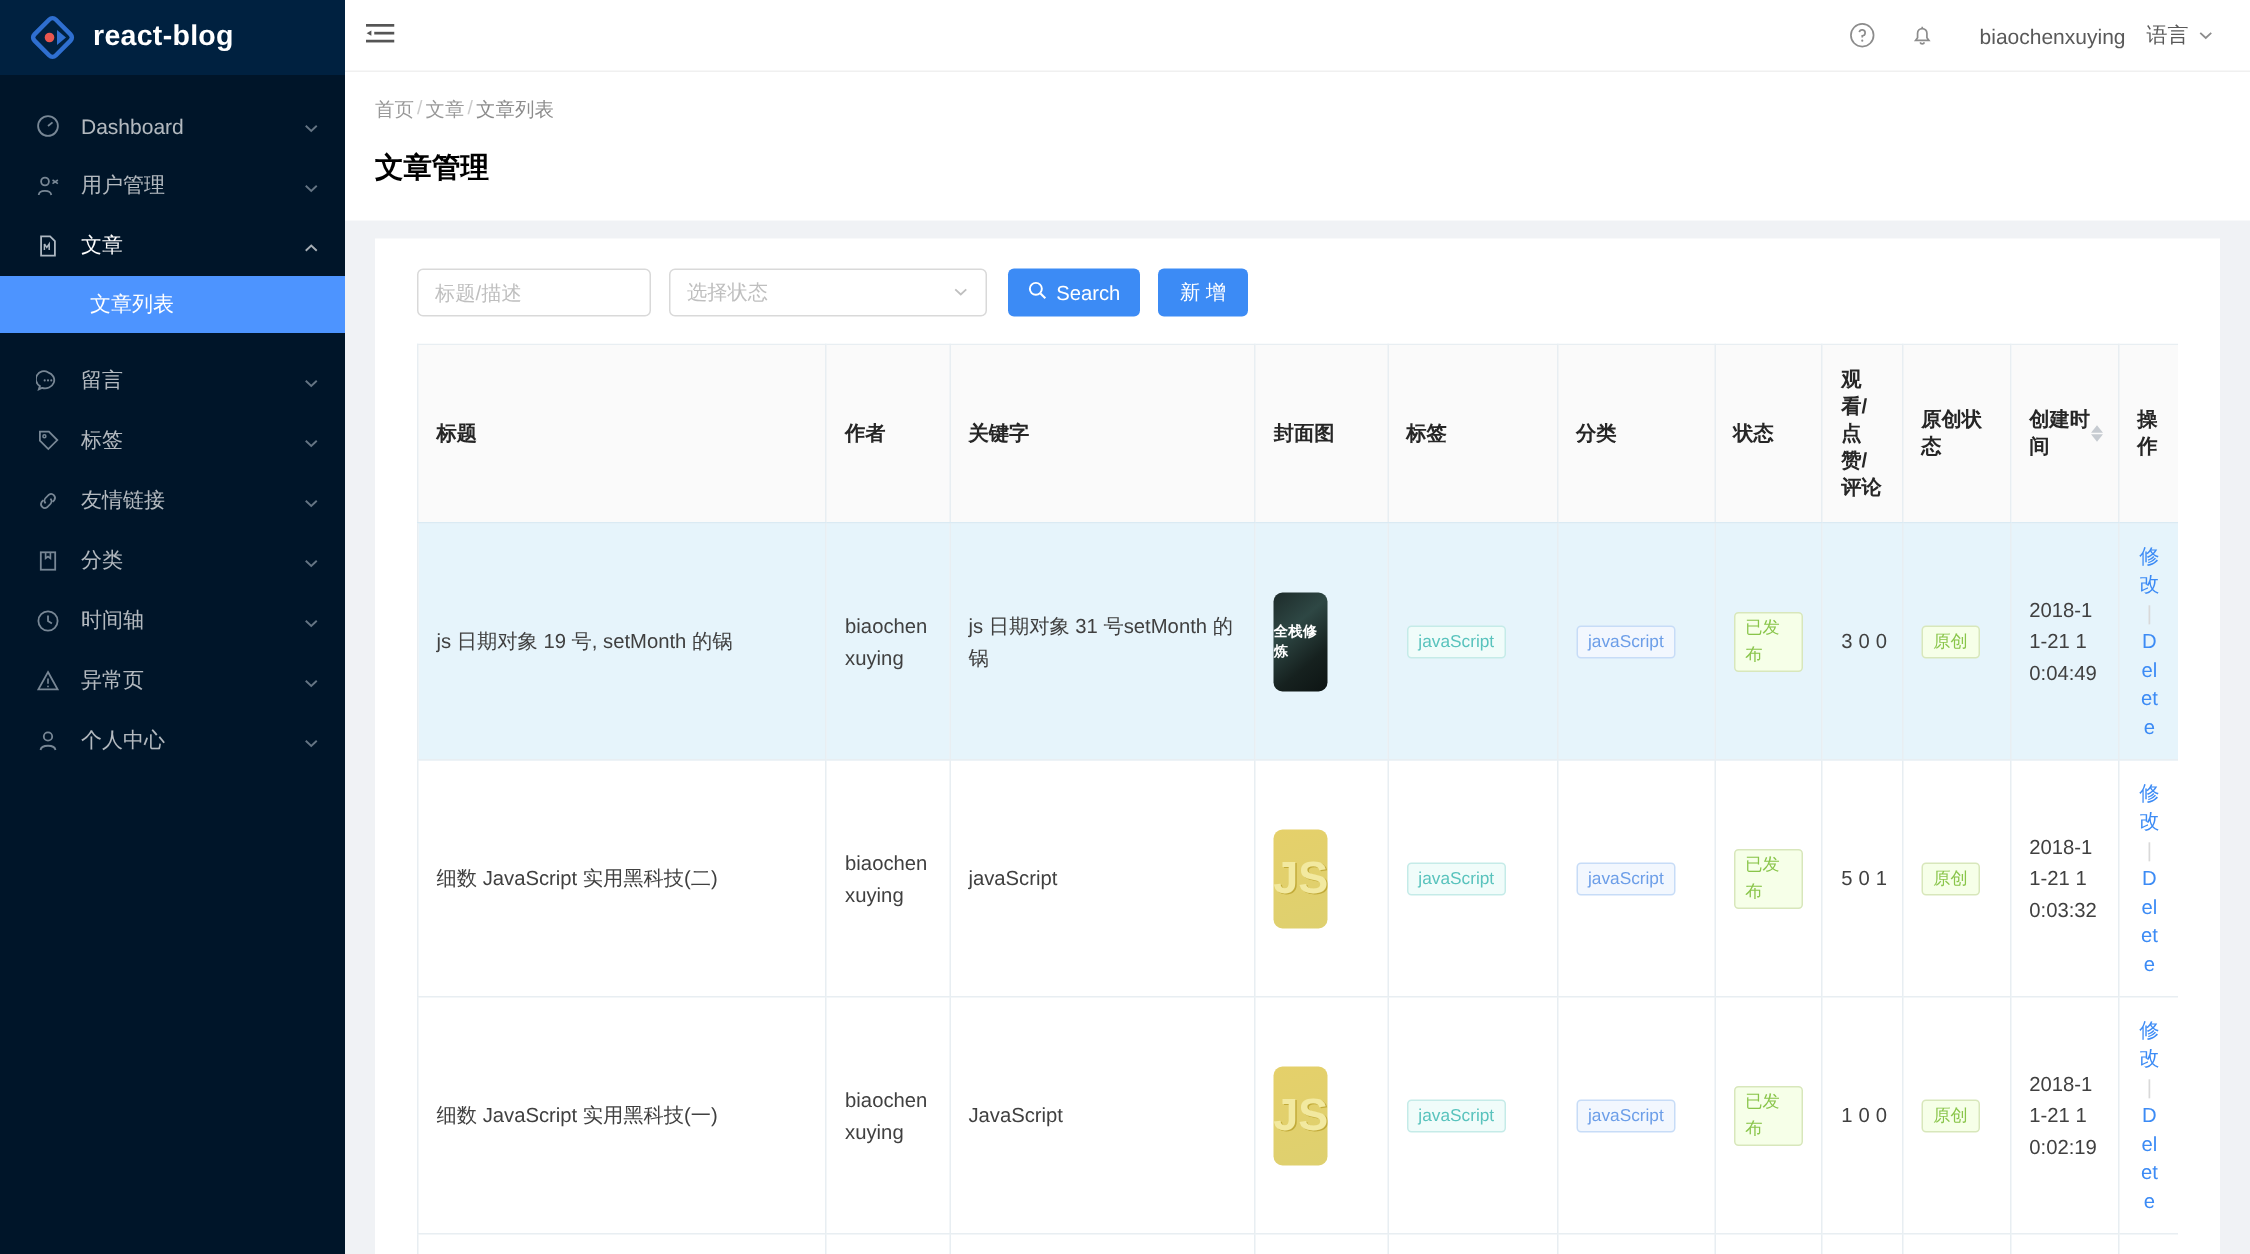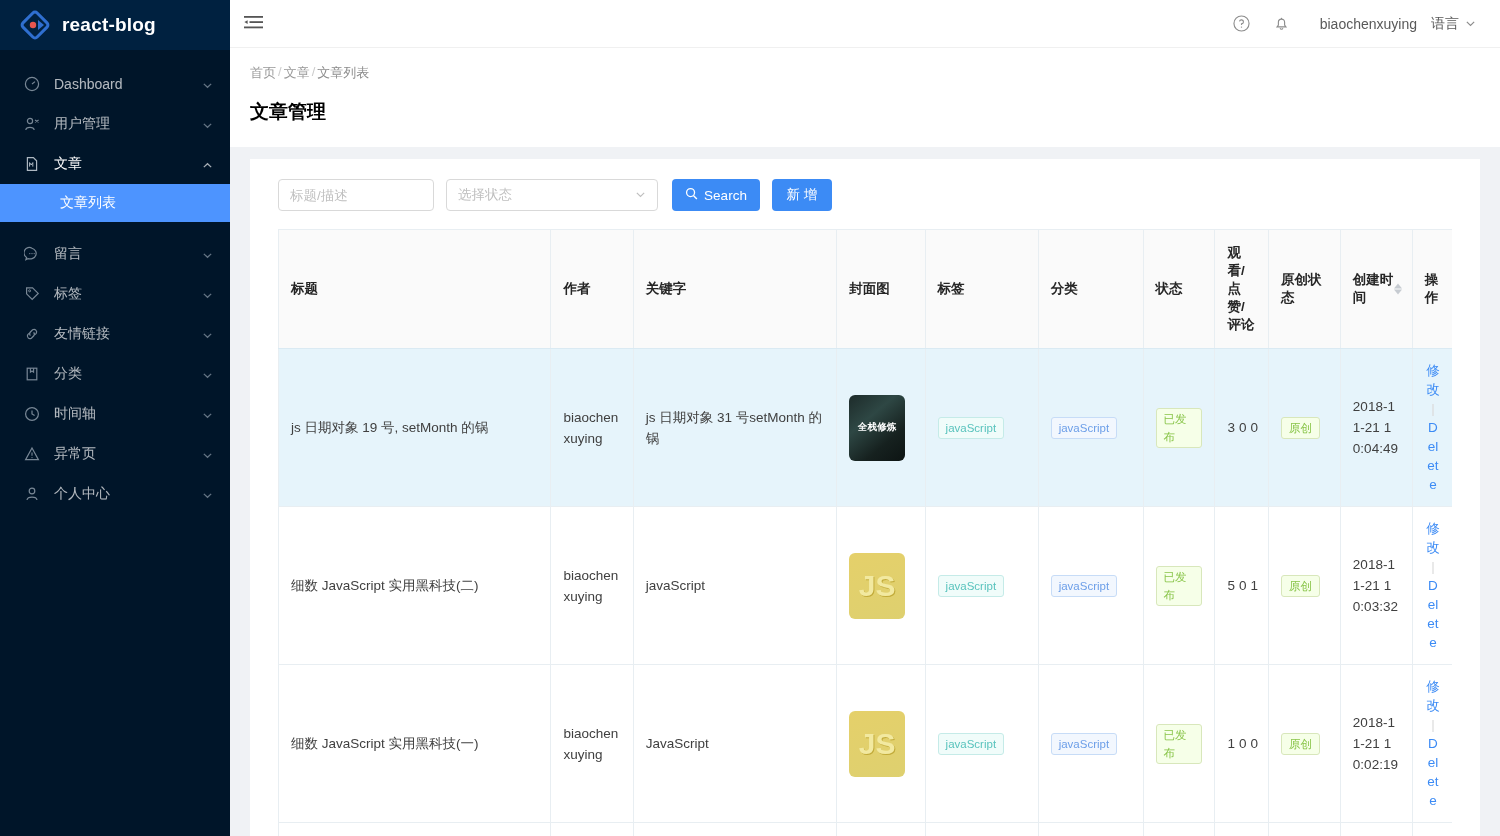--- a/index.html
+++ b/index.html
@@ -105,21 +105,21 @@
     border: 1px solid #e8eef2; font-size: 13.5px; color: #404040;
     padding: 12px; vertical-align: middle; height: 145px;
   }
   tr.hl td { background: #e6f4fb; }
   th.sortable { position: relative; }
   .sorter { position: absolute; right: 10px; top: 50%; transform: translateY(-50%); display:flex; flex-direction:column; gap:1px; }
   .sorter i { display:block; width:0; height:0; border-left:4px solid transparent; border-right:4px solid transparent; }
   .sorter i.up { border-bottom: 5px solid #c6cbd1; }
   .sorter i.dn { border-top: 5px solid #c6cbd1; }
 
-  .cover { width: 56px; height: 66px; border-radius: 6px; display:flex; align-items:center; justify-content:center;
+  .cover { width: 36px; height: 66px; border-radius: 6px; display:flex; align-items:center; justify-content:center;
            font-size: 10px; font-weight: bold; color: #fff; overflow:hidden; position: relative; }
   .cover.dark { background: linear-gradient(140deg,#1d2b2a 0%,#2e4744 35%,#16211f 70%,#0d1413 100%); }
   .cover.js { background: linear-gradient(160deg,#e5d06a 0%,#ded06f 100%); color:#6b5a17; }
   .cover .cl { font-size: 9.5px; letter-spacing:.2px; }
   .cover .jsglyph { font-size: 30px; font-weight: bold; color: #f2e9a0; text-shadow: 1px 1px 0 #c2ab3a; }
 
   .tag {
     display: inline-block; border-radius: 3px; font-size: 11.5px;
     padding: 1px 7px; line-height: 18px; margin: 2px 0;
   }

